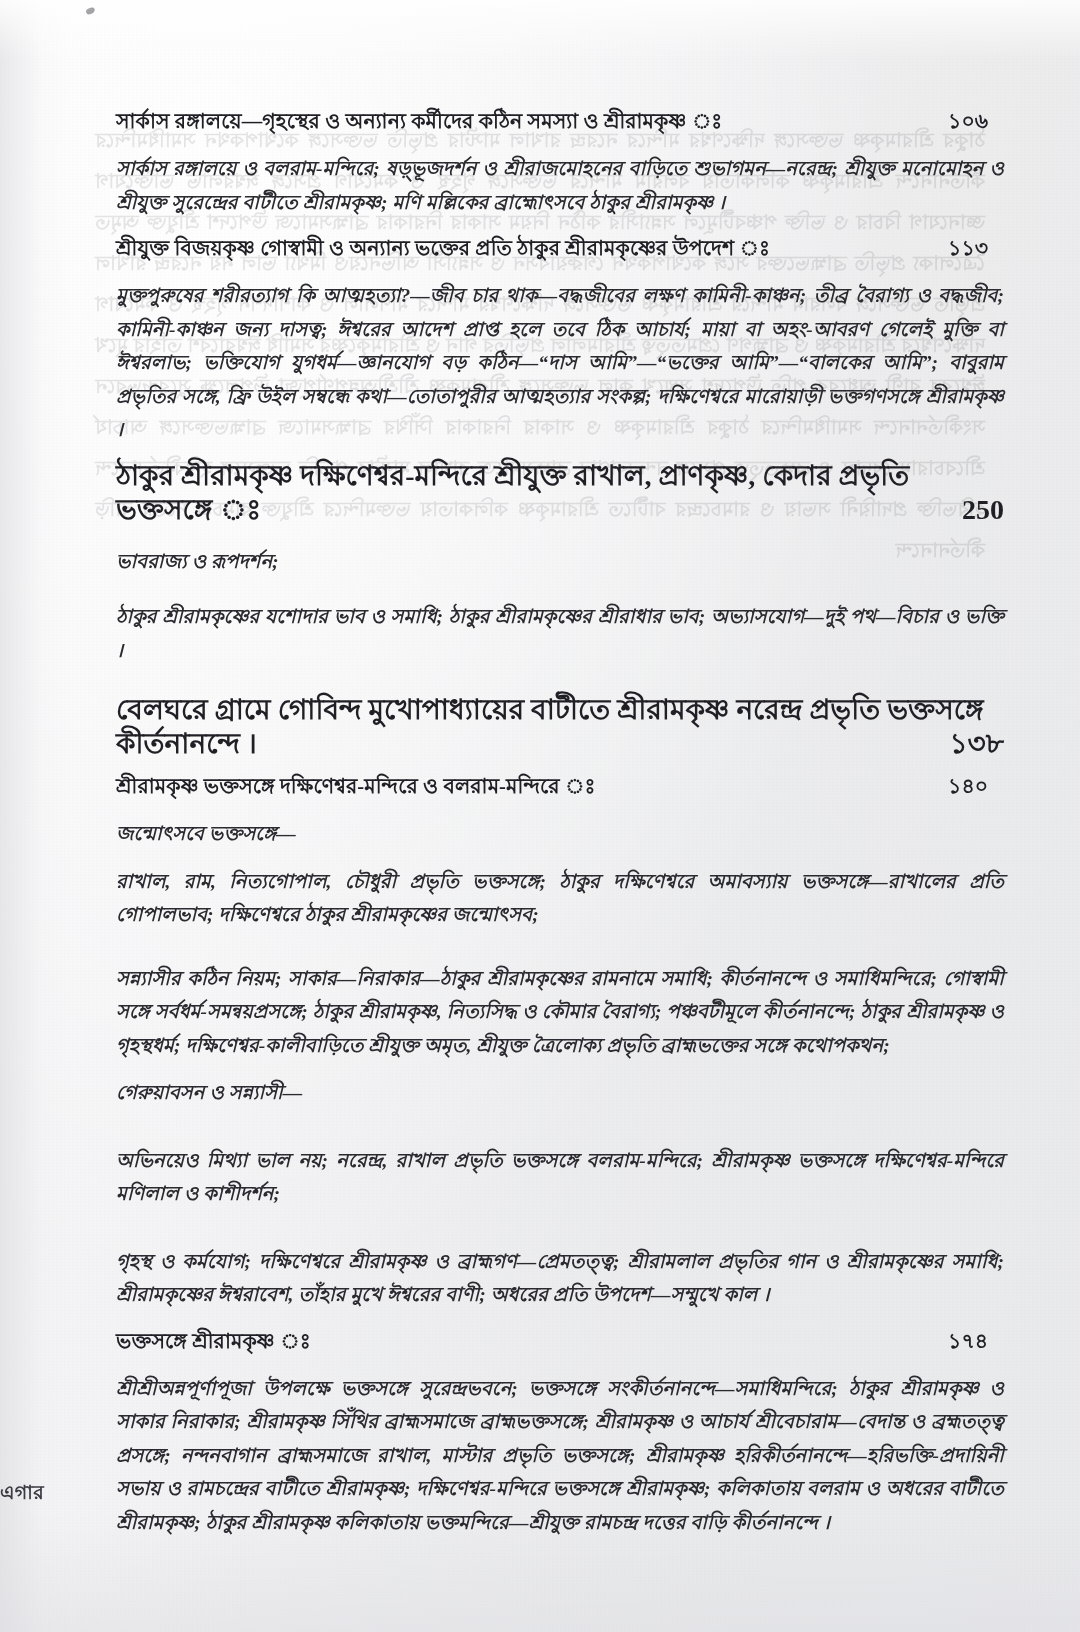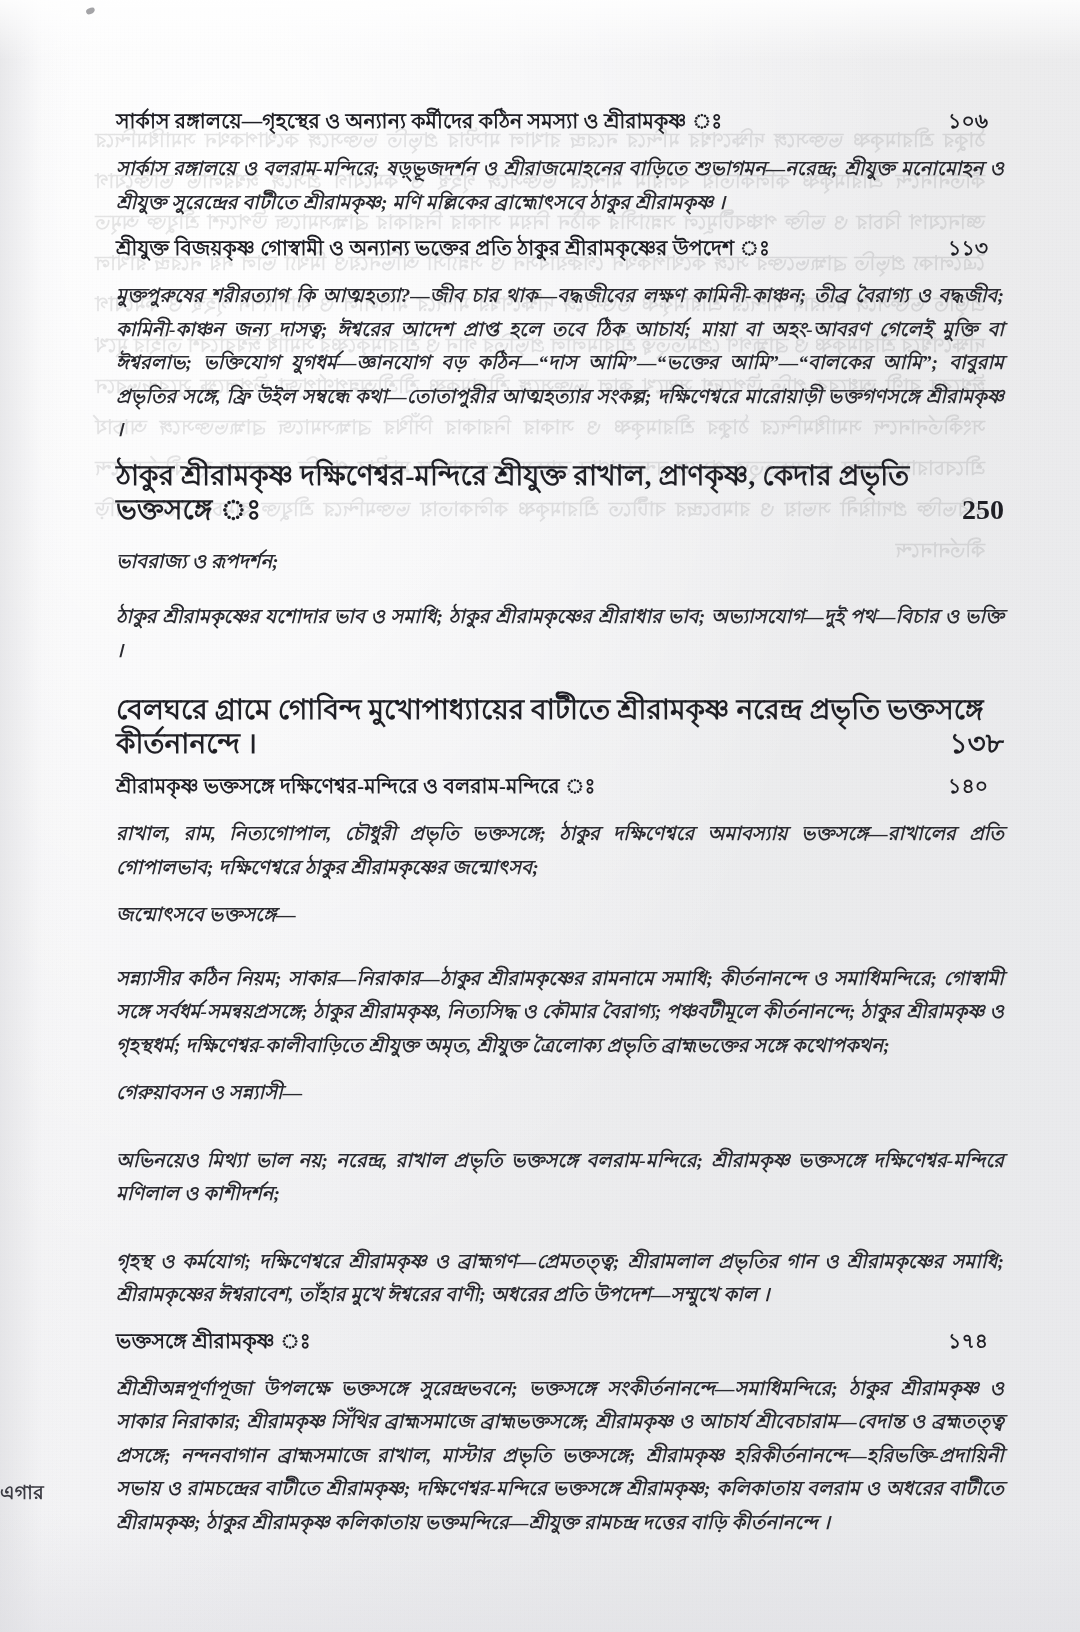--- a/index.html
+++ b/index.html
@@ -226,22 +226,22 @@
     </div>
 
     <div class="sp-8"></div>
 
     <div class="entry">
       <div class="head">
         <span class="title">শ্রীরামকৃষ্ণ ভক্তসঙ্গে দক্ষিণেশ্বর-মন্দিরে ও বলরাম-মন্দিরে ঃ</span>
         <span class="leader"></span>
         <span class="pageno">১৪০</span>
       </div>
+      <div class="body-par flush">জন্মোৎসবে ভক্তসঙ্গে—</div>
       <div class="body-par">রাখাল, রাম, নিত্যগোপাল, চৌধুরী প্রভৃতি ভক্তসঙ্গে; ঠাকুর দক্ষিণেশ্বরে অমাবস্যায় ভক্তসঙ্গে—রাখালের প্রতি গোপালভাব; দক্ষিণেশ্বরে ঠাকুর শ্রীরামকৃষ্ণের জন্মোৎসব;</div>
-      <div class="body-par flush">জন্মোৎসবে ভক্তসঙ্গে—</div>
       <div class="sp-16"></div>
       <div class="body-par">সন্ন্যাসীর কঠিন নিয়ম; সাকার—নিরাকার—ঠাকুর শ্রীরামকৃষ্ণের রামনামে সমাধি; কীর্তনানন্দে ও সমাধিমন্দিরে; গোস্বামী সঙ্গে সর্বধর্ম-সমন্বয়প্রসঙ্গে; ঠাকুর শ্রীরামকৃষ্ণ, নিত্যসিদ্ধ ও কৌমার বৈরাগ্য; পঞ্চবটীমূলে কীর্তনানন্দে; ঠাকুর শ্রীরামকৃষ্ণ ও গৃহস্থধর্ম; দক্ষিণেশ্বর-কালীবাড়িতে শ্রীযুক্ত অমৃত, শ্রীযুক্ত ত্রৈলোক্য প্রভৃতি ব্রাহ্মভক্তের সঙ্গে কথোপকথন;</div>
       <div class="body-par flush">গেরুয়াবসন ও সন্ন্যাসী—</div>
       <div class="sp-20"></div>
       <div class="body-par">অভিনয়েও মিথ্যা ভাল নয়; নরেন্দ্র, রাখাল প্রভৃতি ভক্তসঙ্গে বলরাম-মন্দিরে; শ্রীরামকৃষ্ণ ভক্তসঙ্গে দক্ষিণেশ্বর-মন্দিরে মণিলাল ও কাশীদর্শন;</div>
       <div class="sp-20"></div>
       <div class="body-par">গৃহস্থ ও কর্মযোগ; দক্ষিণেশ্বরে শ্রীরামকৃষ্ণ ও ব্রাহ্মগণ—প্রেমতত্ত্ব; শ্রীরামলাল প্রভৃতির গান ও শ্রীরামকৃষ্ণের সমাধি; শ্রীরামকৃষ্ণের ঈশ্বরাবেশ, তাঁহার মুখে ঈশ্বরের বাণী; অধরের প্রতি উপদেশ—সম্মুখে কাল ।</div>
     </div>
 
     <div class="sp-12"></div>

